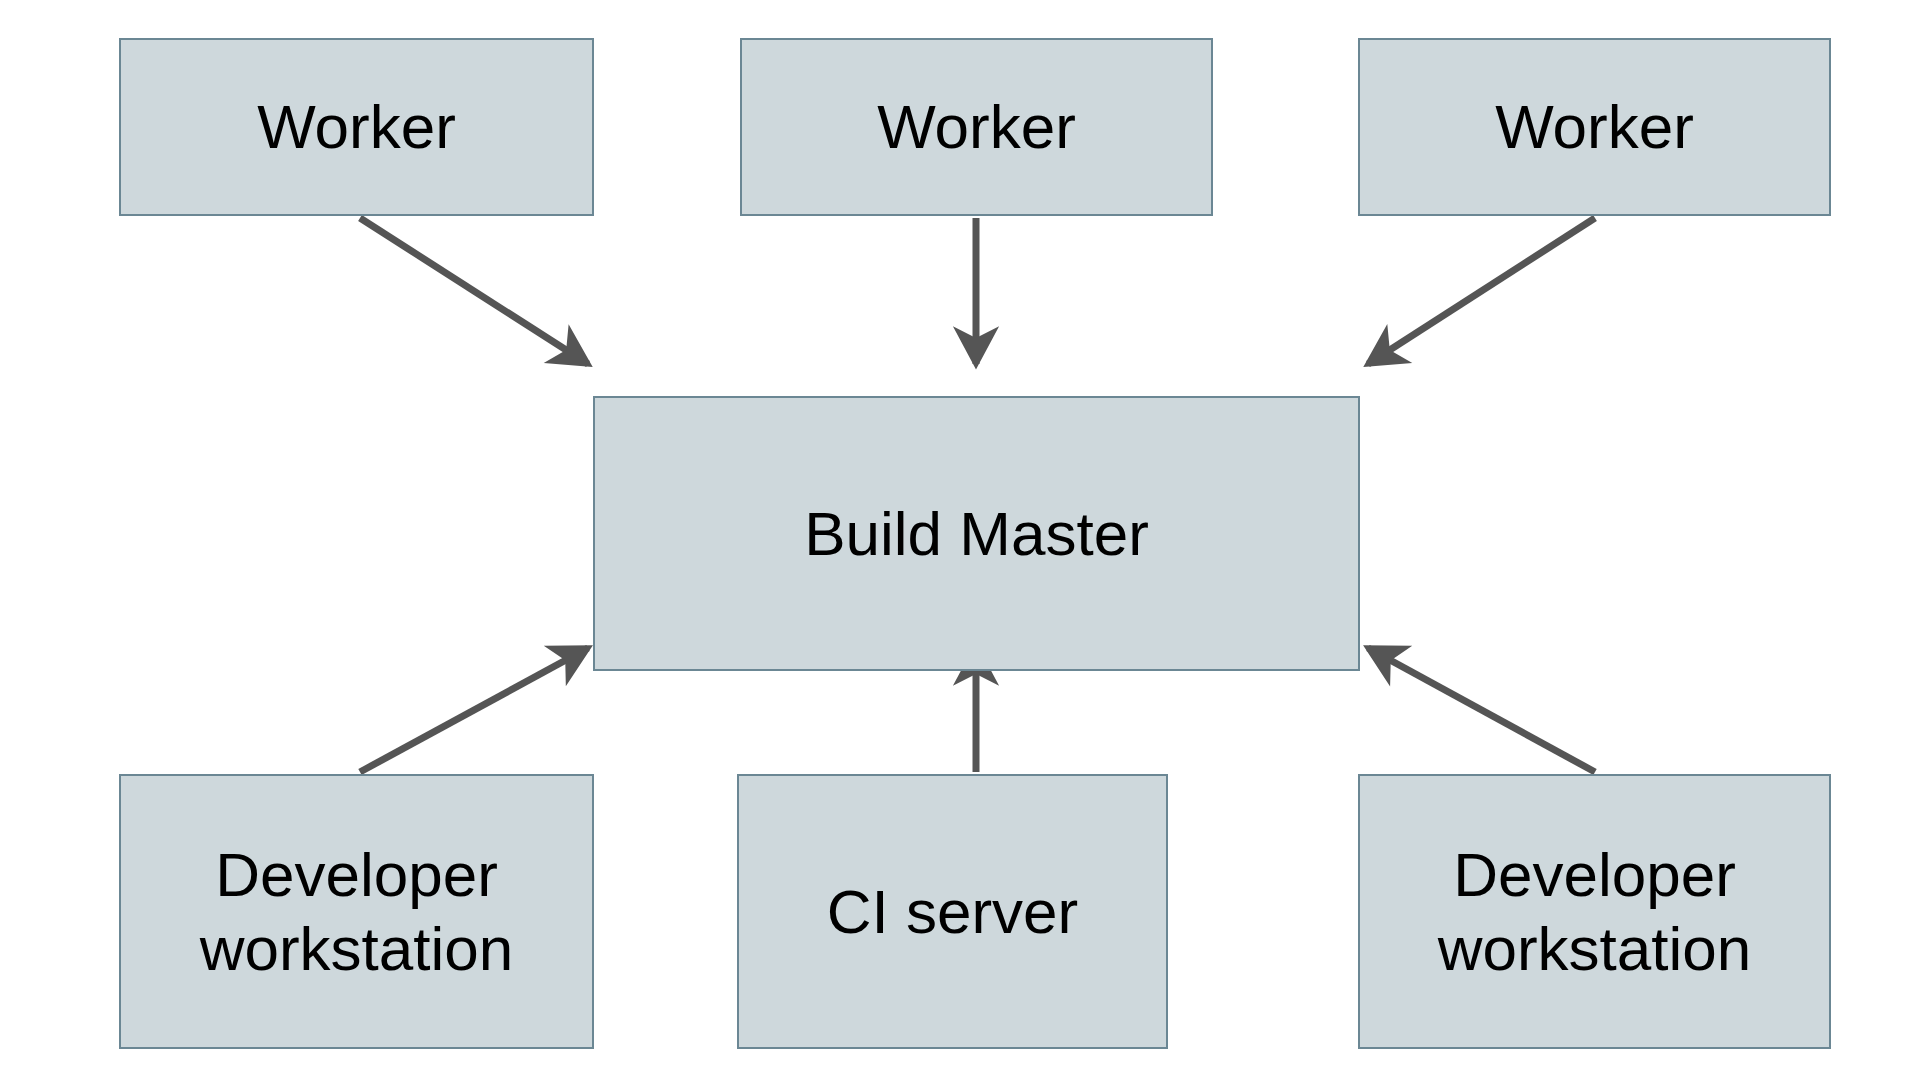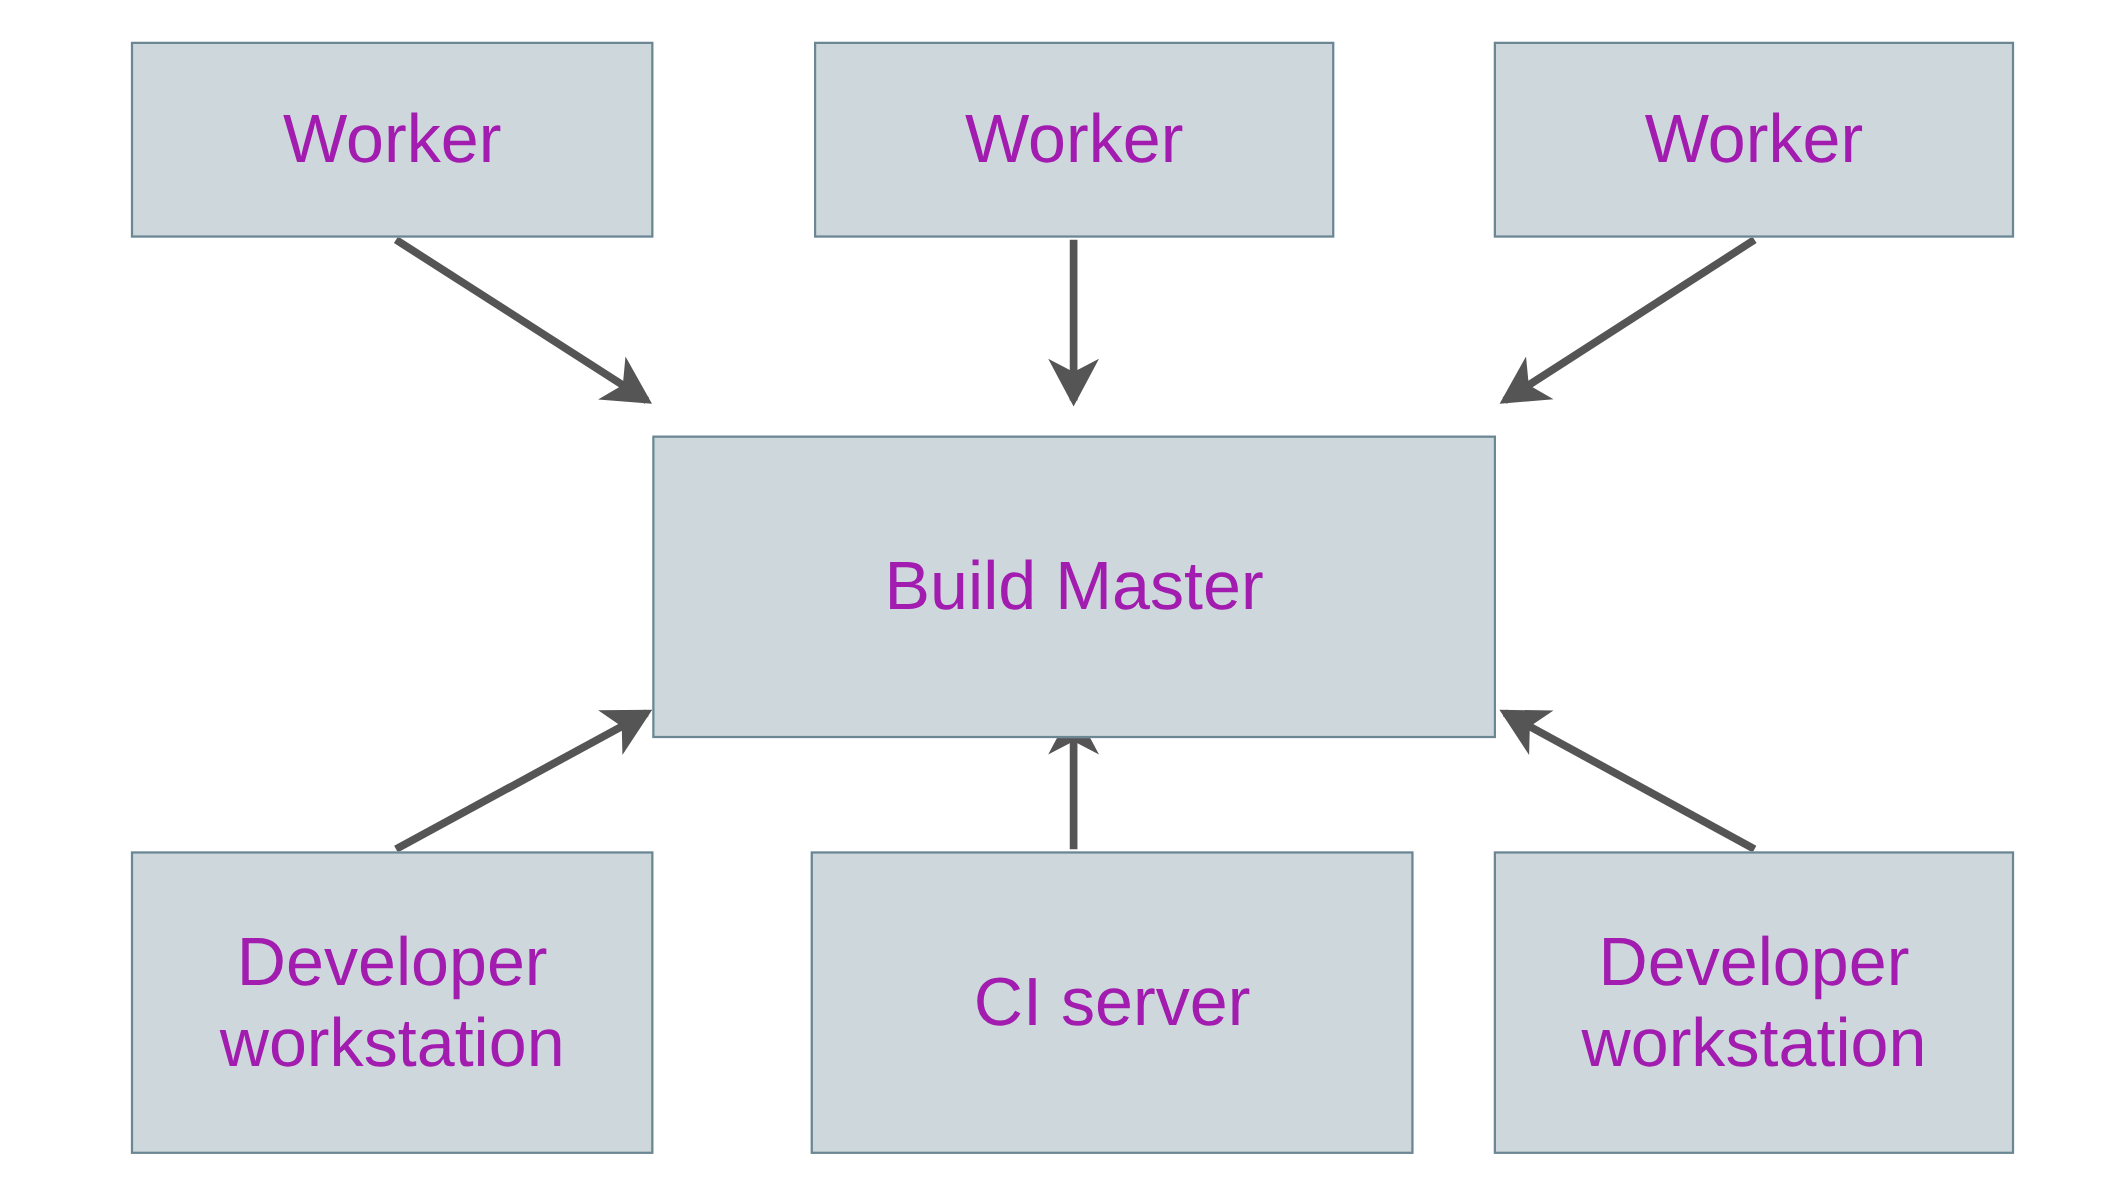--- a/index.html
+++ b/index.html
@@ -28,42 +28,42 @@
   }
   .node {
     position: absolute;
     box-sizing: border-box;
     background: #ced8dc;
     border: 2px solid #6b8794;
     display: flex;
     align-items: center;
     justify-content: center;
     text-align: center;
-    color: #a21caf;
+    color: #000000;
     font-weight: 400;
     line-height: 1.18;
     white-space: pre-line;
   }
   .node-label {
     display: block;
     white-space: pre-line;
     padding: 0 10px;
   }
 
   
   #node-worker-1 { left: 119px; top: 38px;  width: 475px; height: 178px; font-size: 62px; }
   #node-worker-2 { left: 740px; top: 38px;  width: 473px; height: 178px; font-size: 62px; }
   #node-worker-3 { left: 1358px; top: 38px; width: 473px; height: 178px; font-size: 62px; }
 
   
   #node-build-master { left: 593px; top: 368px; width: 767px; height: 275px; font-size: 62px; margin-top: 28px; }
 
   
   #node-dev-workstation-1 { left: 119px;  top: 774px; width: 475px; height: 275px; font-size: 62px; }
-  #node-ci-server        { left: 737px;  top: 774px; width: 548px; height: 275px; font-size: 62px; }
+  #node-ci-server        { left: 737px;  top: 774px; width: 431px; height: 275px; font-size: 62px; }
   #node-dev-workstation-2 { left: 1358px; top: 774px; width: 473px; height: 275px; font-size: 62px; }
 </style>
 </head>
 <body>
 
 <div id="canvas">
 
   <svg class="edges-layer" width="1910" height="1090" viewBox="0 0 1910 1090" xmlns="http://www.w3.org/2000/svg">
     <defs>
       <marker id="arrowhead" markerWidth="7" markerHeight="7" refX="5.6" refY="3.5" orient="auto" markerUnits="strokeWidth">

